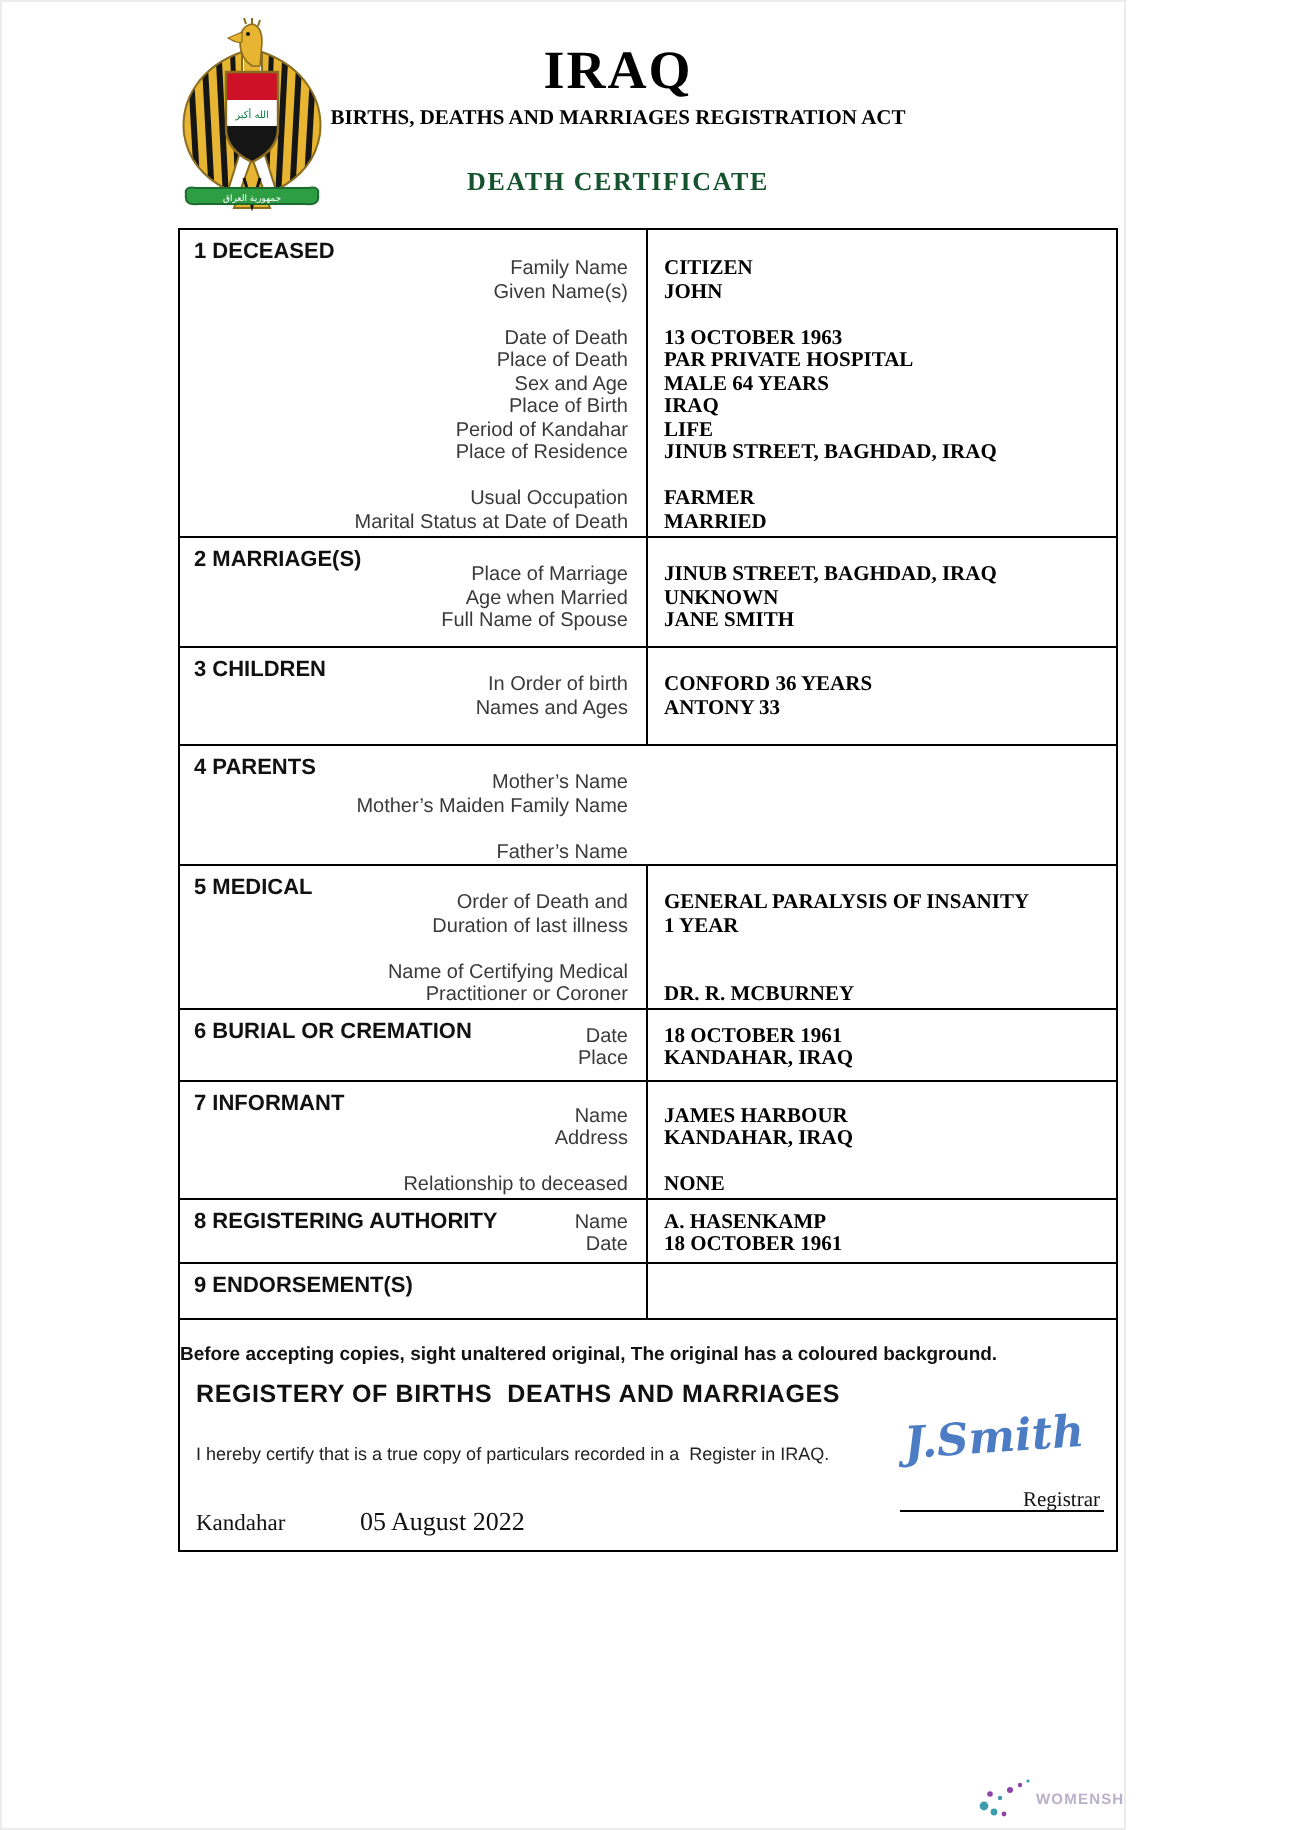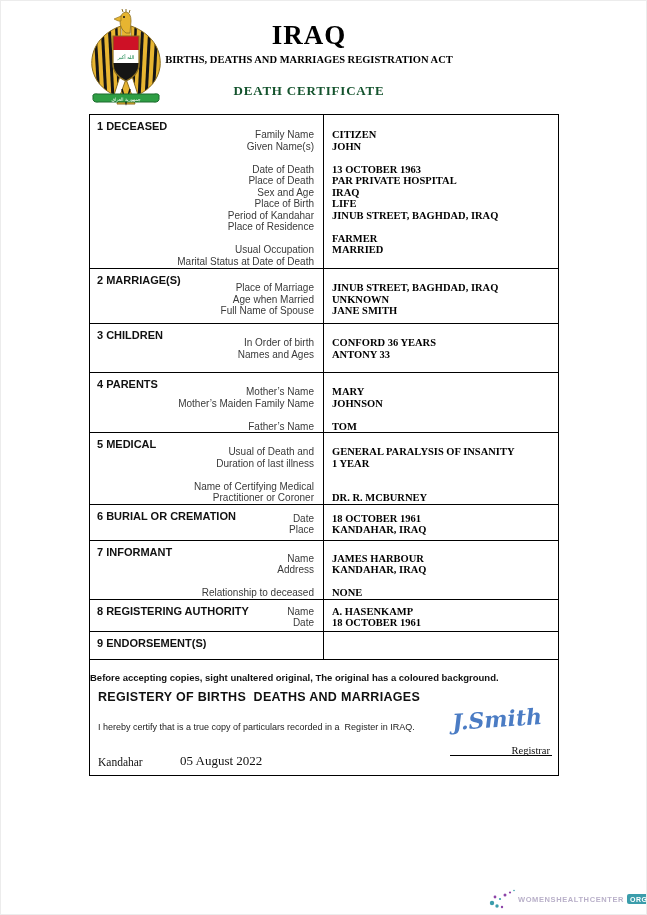--- a/index.html
+++ b/index.html
@@ -1,16 +1,16 @@
 <!DOCTYPE html>
 <html><head>
 <meta charset="utf-8">
 <style>
   html,body{margin:0;padding:0;background:#fff;}
-  .page{position:relative;width:647px;height:915px;background:#fff;overflow:hidden;
+  .page{position:relative;width:563px;height:915px;background:#fff;overflow:hidden;
         font-family:"Liberation Sans",sans-serif;box-sizing:border-box;border:1px solid #ececec;}
 
   
   .emblem{position:absolute;left:85px;top:8px;width:80px;height:102px;}
   .hdr-center{position:absolute;left:158px;top:20px;width:300px;text-align:center;}
   .country{font-family:"Liberation Serif",serif;font-weight:bold;font-size:27px;
            letter-spacing:1px;color:#000;line-height:28px;}
   .act{font-family:"Liberation Serif",serif;font-weight:600;font-size:10.5px;color:#000;
        margin-top:5px;white-space:nowrap;}
   .doctitle{font-family:"Liberation Serif",serif;font-weight:bold;font-size:13px;
@@ -132,20 +132,21 @@
             <div class="lbl">Usual Occupation</div>
             <div class="lbl">Marital Status at Date of Death</div>
           </div>
         </div>
         <div class="sec-r" style="padding-top: 14px;">
           <div class="val">CITIZEN</div>
           <div class="val">JOHN</div>
           <div class="val"></div>
           <div class="val">13 OCTOBER 1963</div>
           <div class="val">PAR PRIVATE HOSPITAL</div>
+          <div class="val">MALE 64 YEARS</div>
           <div class="val">IRAQ</div>
           <div class="val">LIFE</div>
           <div class="val">JINUB STREET, BAGHDAD, IRAQ</div>
           <div class="val"></div>
           <div class="val">FARMER</div>
           <div class="val">MARRIED</div>
         </div>
       </div>
       <div class="sec" style="min-height: 55px;">
         <div class="sec-l">
@@ -178,32 +179,26 @@
       <div class="sec" style="min-height: 60px;">
         <div class="sec-l">
           <div class="sec-t">4 PARENTS</div>
           <div class="lbls" style="padding-top: 13px;">
             <div class="lbl">Mother’s Name</div>
             <div class="lbl">Mother’s Maiden Family Name</div>
             <div class="lbl"></div>
             <div class="lbl">Father’s Name</div>
           </div>
         </div>
-        <div class="sec-r" style="padding-top: 13px;">
-          <div class="val">MARY</div>
-          <div class="val">JOHNSON</div>
-          <div class="val"></div>
-          <div class="val">TOM</div>
-        </div>
       </div>
       <div class="sec" style="min-height: 71px;">
         <div class="sec-l">
           <div class="sec-t">5 MEDICAL</div>
           <div class="lbls" style="padding-top: 13px;">
-            <div class="lbl">Usual of Death and</div>
+            <div class="lbl">Order of Death and</div>
             <div class="lbl">Duration of last illness</div>
             <div class="lbl"></div>
             <div class="lbl">Name of Certifying Medical</div>
             <div class="lbl">Practitioner or Coroner</div>
           </div>
         </div>
         <div class="sec-r" style="padding-top: 13px;">
           <div class="val">GENERAL PARALYSIS OF INSANITY</div>
           <div class="val">1 YEAR</div>
           <div class="val"></div>

